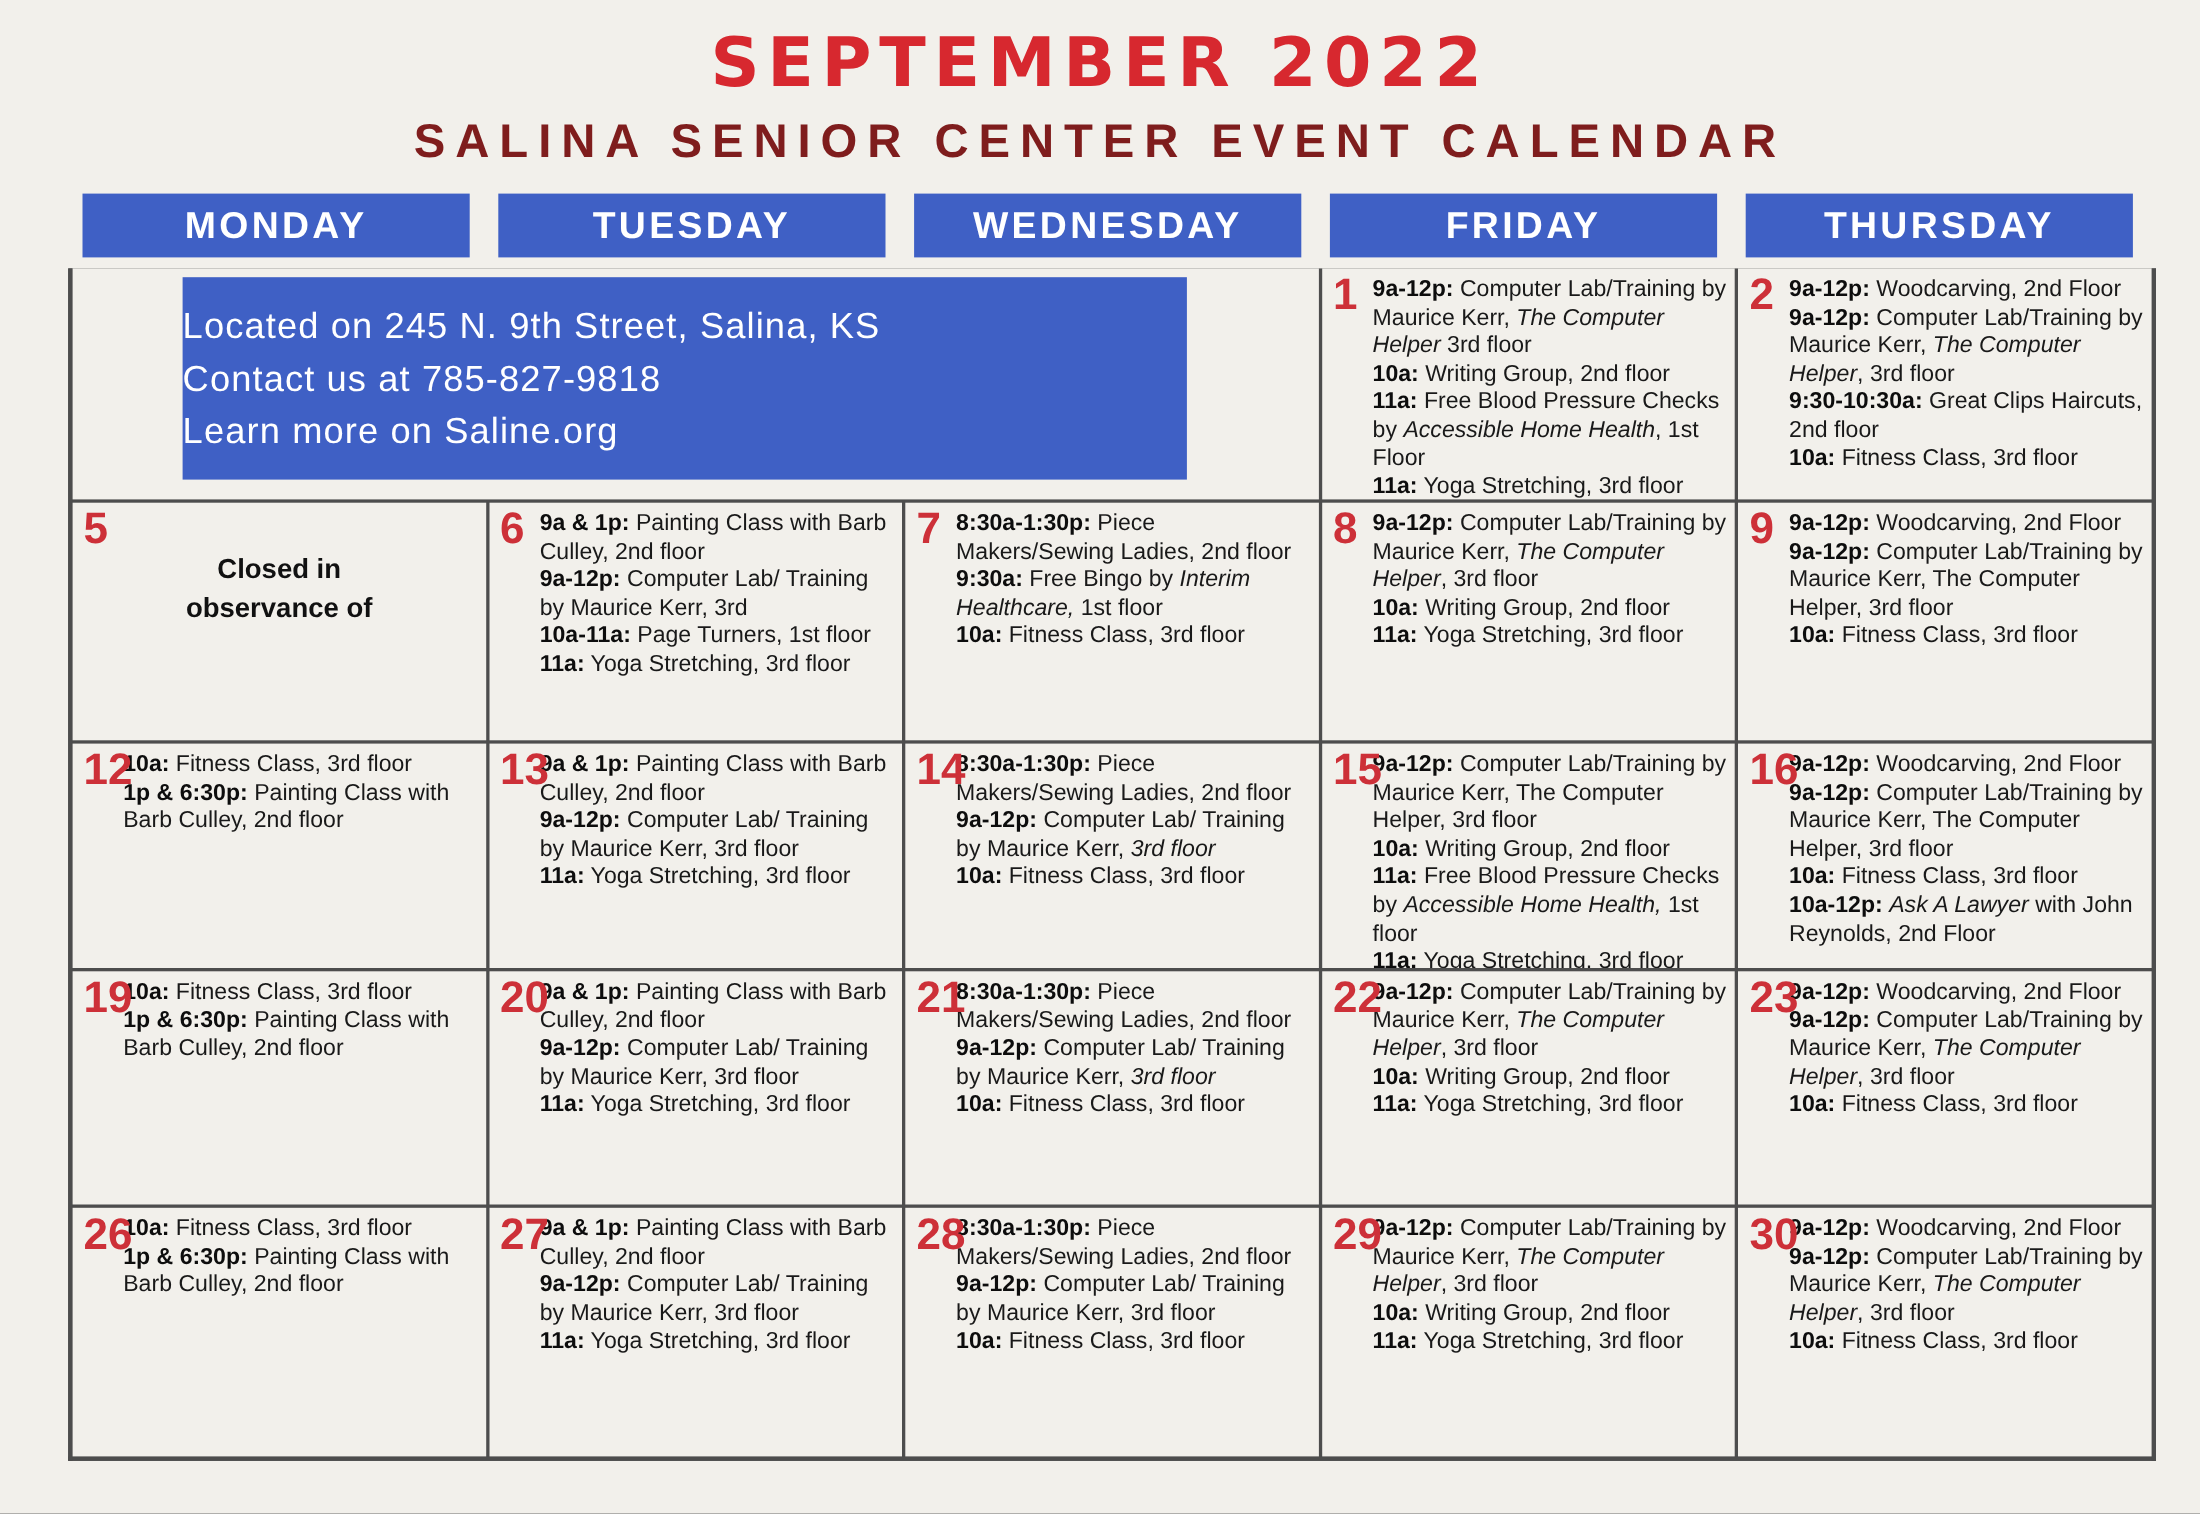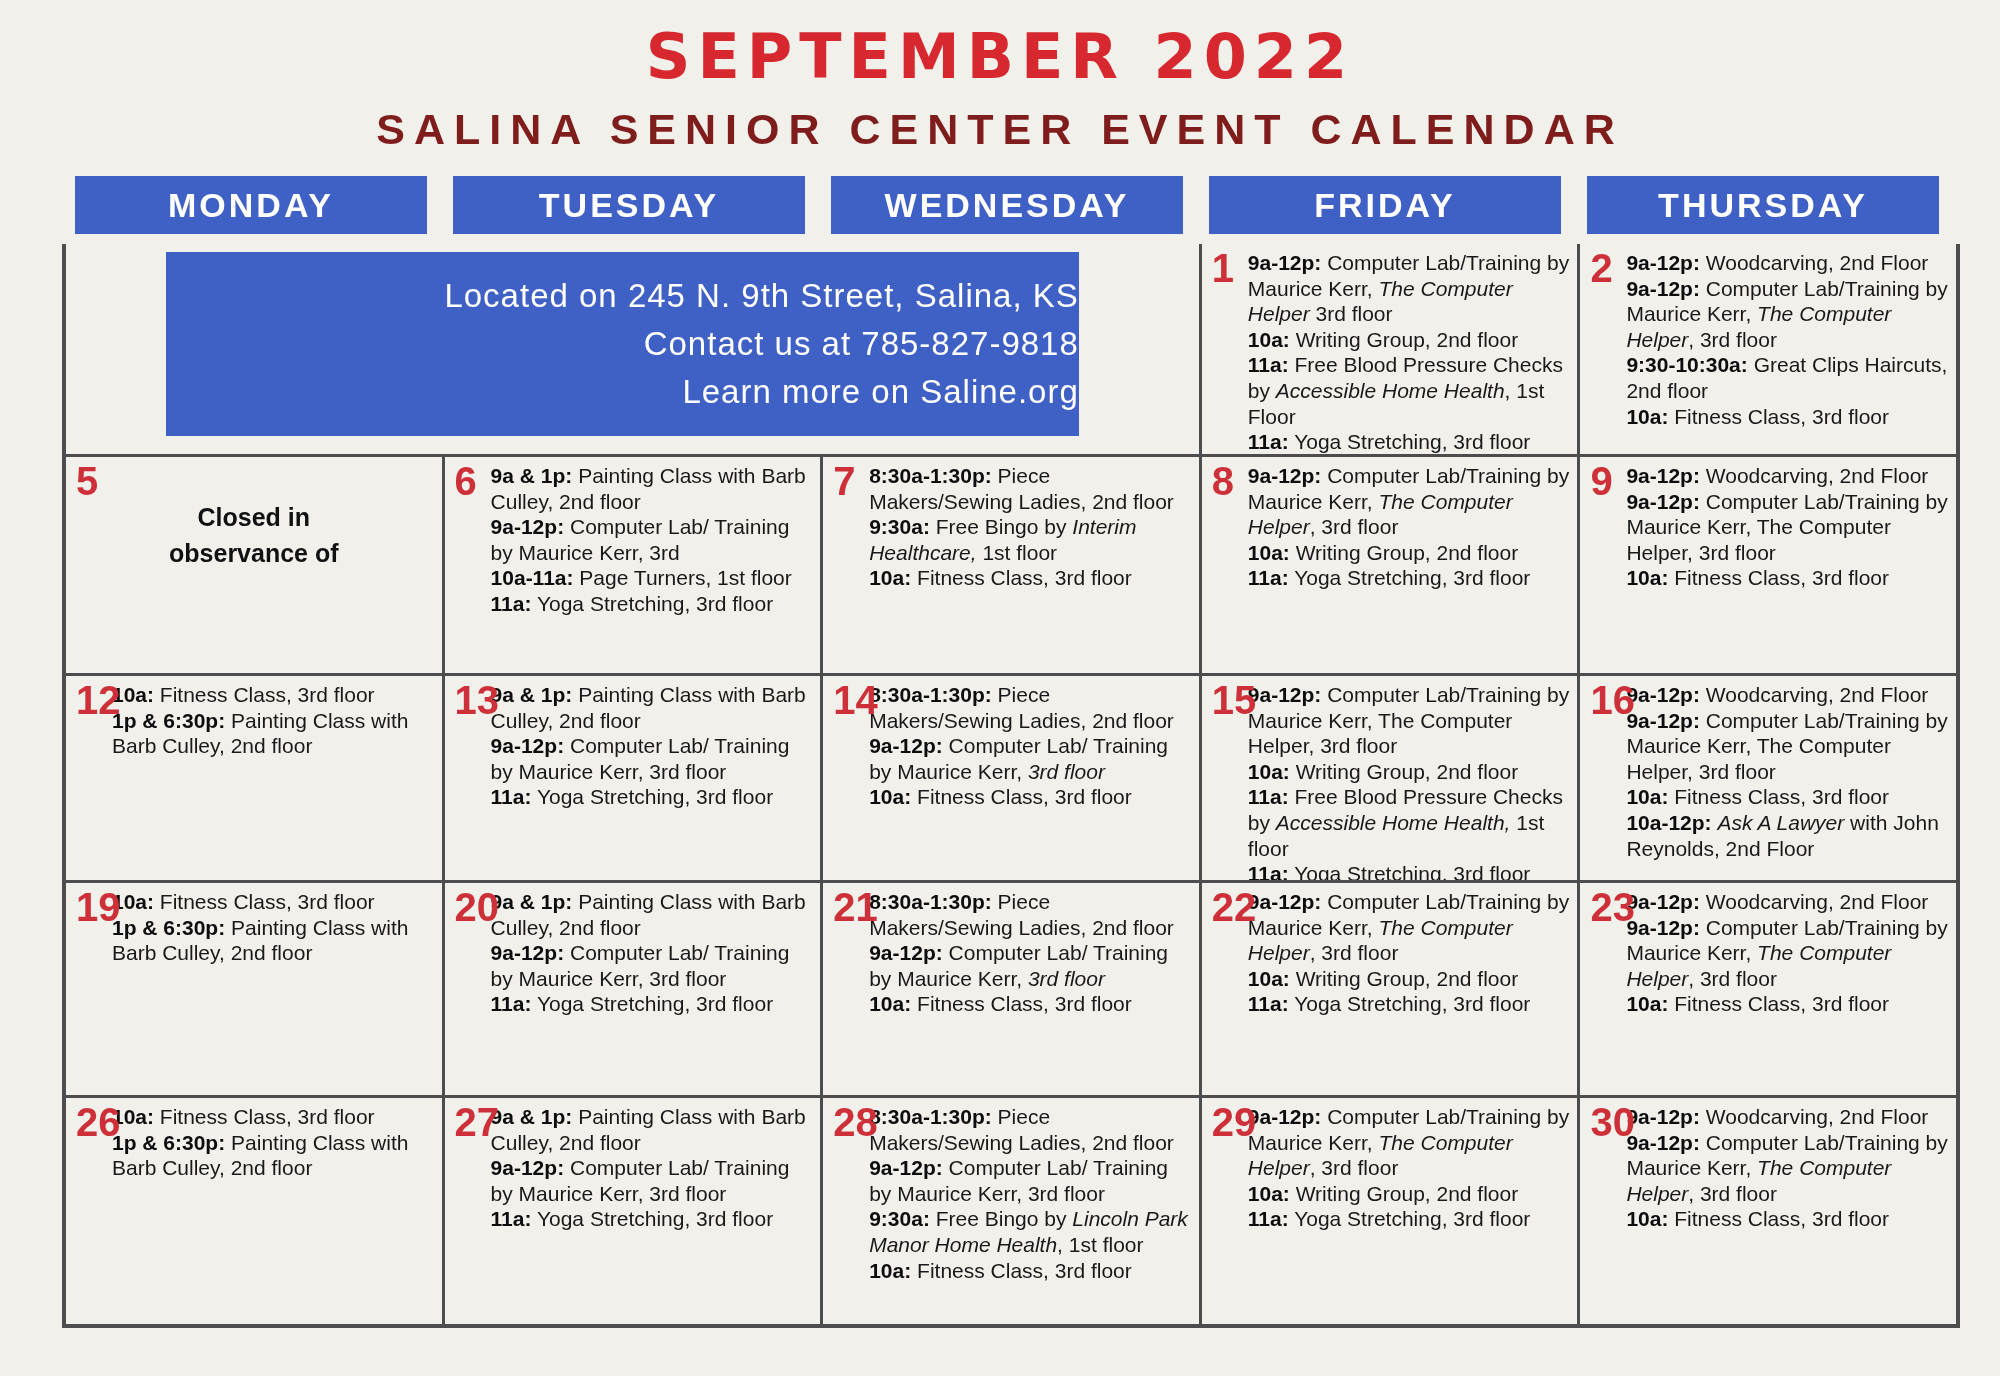--- a/index.html
+++ b/index.html
@@ -34,21 +34,21 @@
     display:grid;grid-template-columns:repeat(5,1fr);
     grid-template-rows:210px 216px 204px 212px 226px;
     gap:3px;background:#4d4d4d;
     border:4px solid #4d4d4d;border-top:none;
   }
   .cell{background:#f2f0eb;position:relative;overflow:hidden;}
   .span3{grid-column:span 3;}
   .info-box{
     margin:8px 120px 0 100px;height:184px;
     background:#3f60c5;color:#ffffff;
-    display:flex;flex-direction:column;justify-content:center;align-items:flex-end;
+    display:flex;flex-direction:column;justify-content:center;align-items:flex-start;
     gap:10px;
   }
   .info-line{font-size:33px;letter-spacing:1px;}
   .day-num{
     position:absolute;top:4px;left:10px;
     color:#cd3038;font-weight:bold;font-size:40px;line-height:1;
   }
   .events{
     margin-left:46px;margin-right:8px;padding-top:6px;
     font-size:21px;line-height:1.22;
@@ -233,21 +233,20 @@
         <div class="event"><span class="b">9a &amp; 1p:</span><span> Painting Class with Barb Culley, 2nd floor</span></div>
         <div class="event"><span class="b">9a-12p:</span><span> Computer Lab/ Training by Maurice Kerr, 3rd floor</span></div>
         <div class="event"><span class="b">11a:</span><span> Yoga Stretching, 3rd floor</span></div>
       </div>
     </div>
     <div class="cell">
       <div class="day-num">28</div>
       <div class="events">
         <div class="event"><span class="b">8:30a-1:30p:</span><span>  Piece Makers/Sewing Ladies, 2nd floor</span></div>
         <div class="event"><span class="b">9a-12p:</span><span> Computer Lab/ Training by Maurice Kerr, 3rd floor</span></div>
-        <div class="event"><span class="b">9:30a:</span><span> Free Bingo by </span><span class="it">Lincoln Park Manor Home Health</span><span>, 1st floor</span></div>
         <div class="event"><span class="b">10a:</span><span> Fitness Class, 3rd floor</span></div>
       </div>
     </div>
     <div class="cell">
       <div class="day-num">29</div>
       <div class="events">
         <div class="event"><span class="b">9a-12p:</span><span> Computer Lab/Training by Maurice Kerr, </span><span class="it">The Computer Helper</span><span>, 3rd floor</span></div>
         <div class="event"><span class="b">10a:</span><span> Writing Group, 2nd floor</span></div>
         <div class="event"><span class="b">11a:</span><span> Yoga Stretching, 3rd floor</span></div>
       </div>

